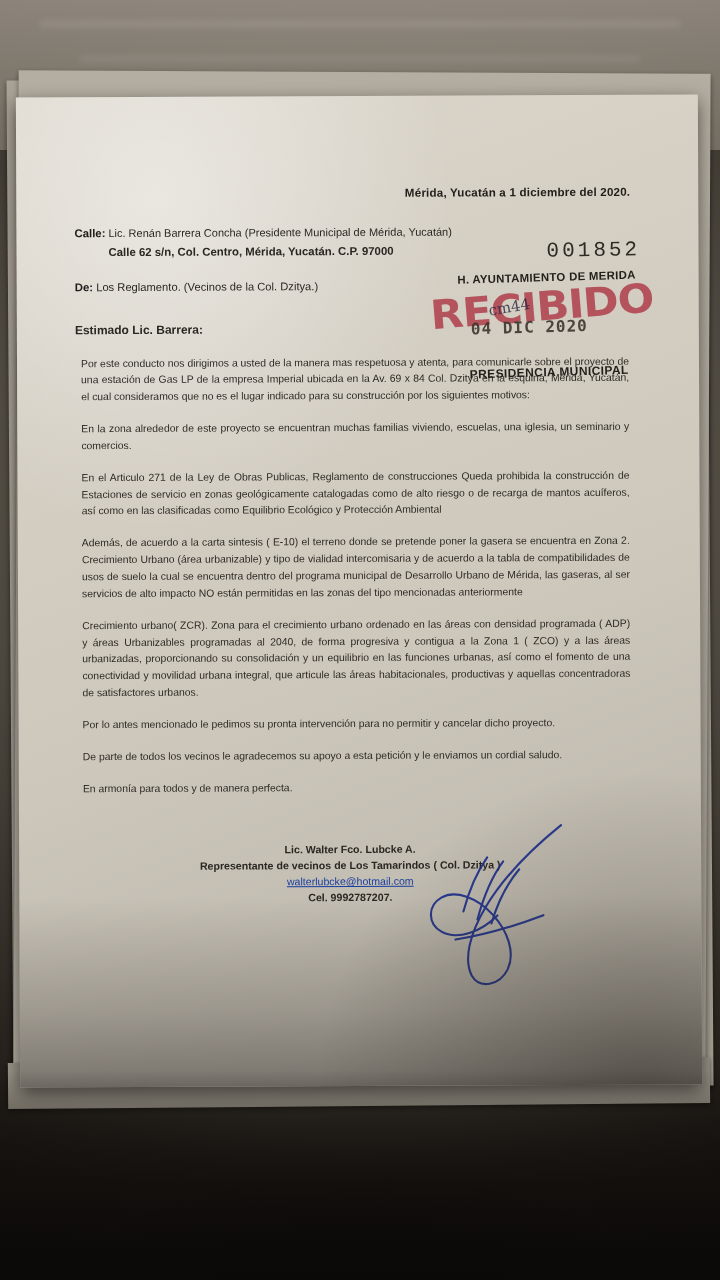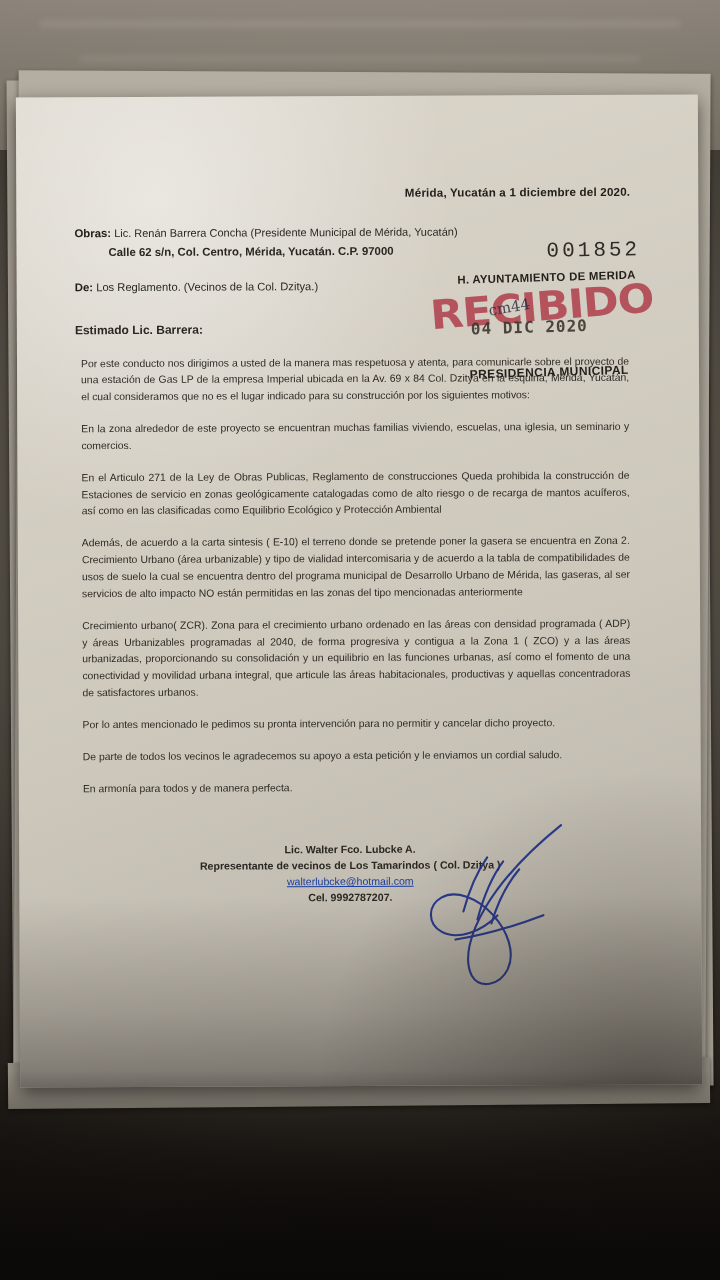--- a/index.html
+++ b/index.html
@@ -234,21 +234,21 @@
   <div class="stack s3"></div>
 
   <div class="sheet">
     <div class="sheet-light"></div>
 
     <div class="content">
       <div class="date-line">Mérida, Yucatán a 1 diciembre del 2020.</div>
 
       <div class="addr-block">
         <div>
-          <span class="lbl">Obras:</span>
+          <span class="lbl">Calle:</span>
           <span class="addr-line1">Lic. Renán Barrera Concha (Presidente Municipal de Mérida, Yucatán)</span>
         </div>
         <div class="addr-line2">Calle 62 s/n, Col. Centro, Mérida, Yucatán. C.P. 97000</div>
       </div>
 
       <div class="from-block">
         <span class="lbl">De:</span>
         <span>Los Reglamento. (Vecinos de la Col. Dzitya.)</span>
       </div>
 

